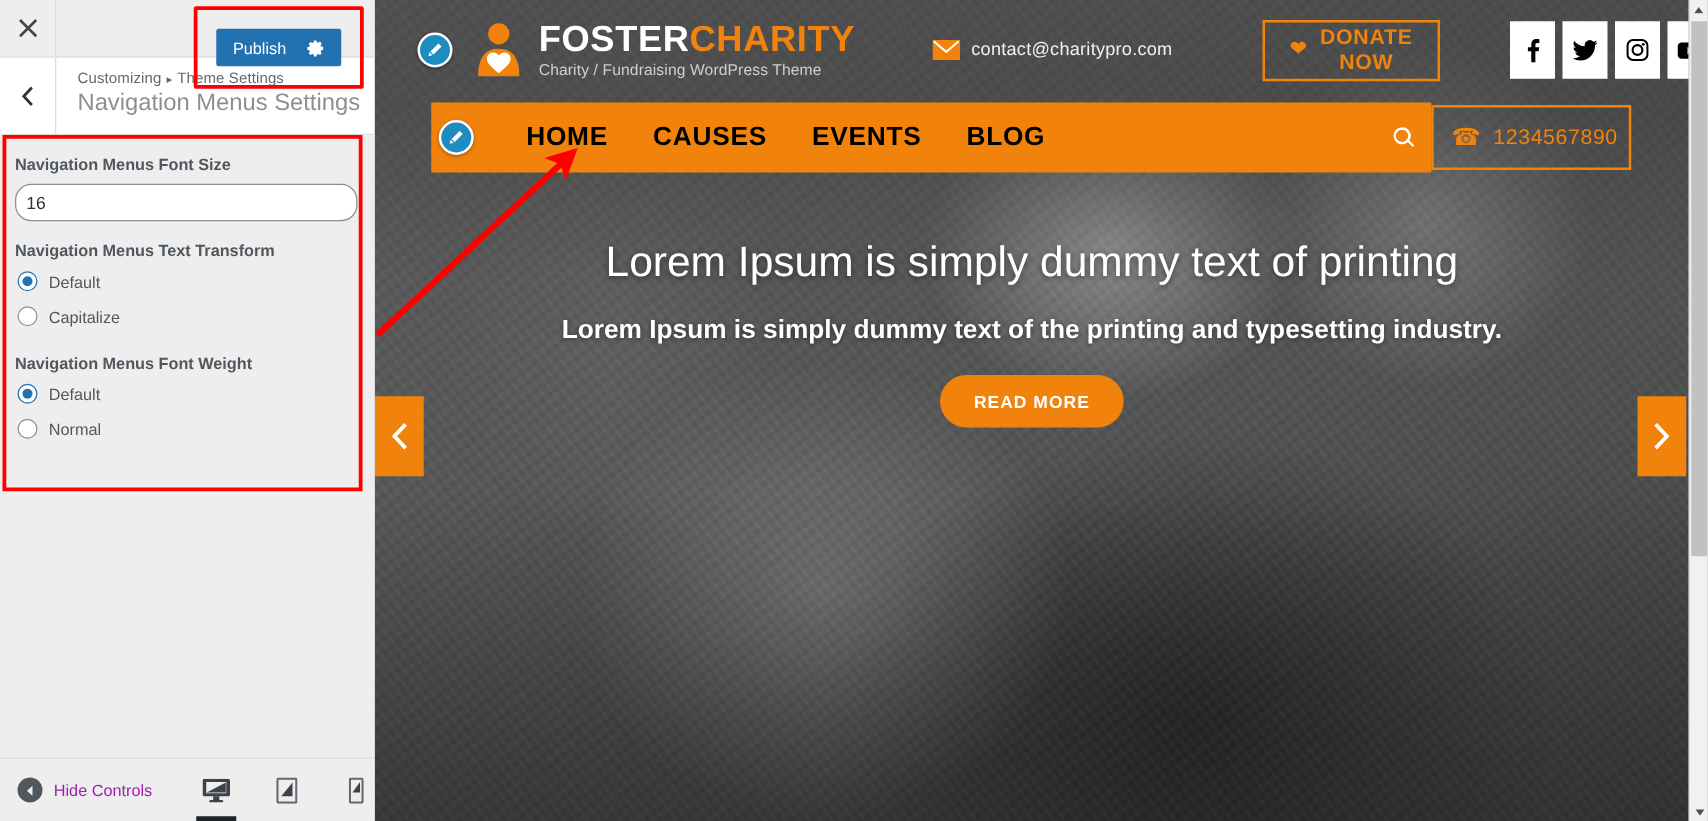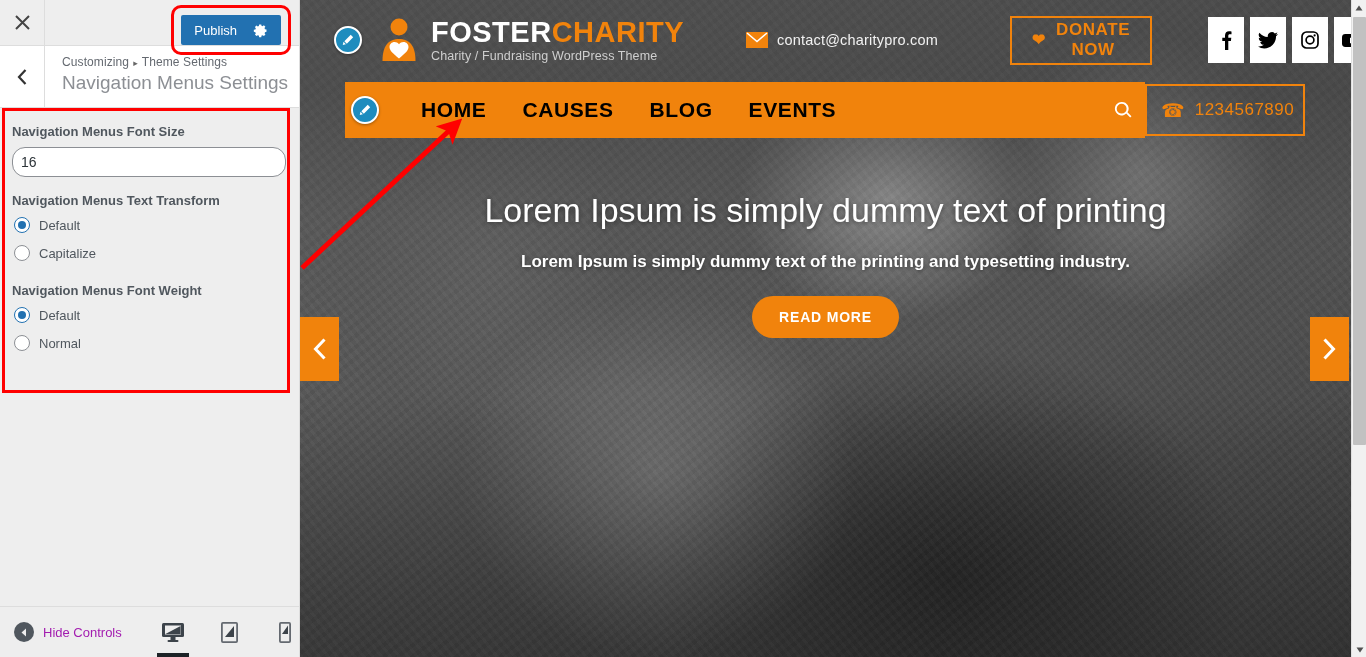--- a/index.html
+++ b/index.html
@@ -29,23 +29,23 @@
   .cz-close {
     width: 45px; height: 45px;
     display: flex; align-items: center; justify-content: center;
     border-right: 1px solid #ddd;
     background: #eee; cursor: pointer;
     color: #444;
   }
   .cz-close svg { width: 15px; height: 15px; }
   .cz-publish-wrap {
     position: absolute; right: 8px; top: 5px;
-    padding: 7px;
+    padding: 15px;
     border: 3px solid #ff0000;
-    border-radius: 10px;
+    border-radius: 2px;
     background: transparent;
   }
   .cz-publish {
     background: #2271b1;
     color: #fff;
     border: none;
     height: 30px;
     padding: 0 13px;
     font-size: 13px;
     border-radius: 2px;
@@ -262,21 +262,21 @@
   .hero {
     position: absolute; left: 0; top: 190px; width: 1051px;
     text-align: center; z-index: 2; color: #fff;
   }
   .hero h1 {
     font-size: 34px; font-weight: 400; line-height: 40px;
     text-shadow: 0 1px 5px rgba(0,0,0,.45);
     padding: 0 160px;
   }
   .hero p {
-    font-size: 17px; font-weight: 700; margin-top: 22px;
+    font-size: 21px; font-weight: 700; margin-top: 22px;
     text-shadow: 0 1px 4px rgba(0,0,0,.45);
   }
   .read-more {
     margin-top: 24px;
     display: inline-block;
     background: #f1830c; color: #fff;
     border: none; border-radius: 24px;
     padding: 13px 27px;
     font-size: 14px; font-weight: 700; letter-spacing: .8px;
     cursor: pointer;
@@ -397,22 +397,22 @@
     <div class="navbar">
       <div class="nav-orange"></div>
       <div class="edit-pencil nav-pencil">
         <svg viewBox="0 0 20 20">
             <path d="M13.9 2.6l3.5 3.5-9.1 9.1-3.5-3.5 9.1-9.1zM3.6 12.5l3.4 3.4-4.5 1.1 1.1-4.5z"></path>
           </svg>
       </div>
       <nav class="nav-links">
         <a>HOME</a>
         <a>CAUSES</a>
+        <a>EVENTS</a>
         <a>BLOG</a>
-        <a>EVENTS</a>
       </nav>
       <div class="nav-search">
         <svg viewBox="0 0 20 20">
             <path d="M8.5 1a7.5 7.5 0 105.1 13l4.4 4.4 1.4-1.4-4.4-4.4A7.5 7.5 0 008.5 1zm0 2a5.5 5.5 0 110 11 5.5 5.5 0 010-11z"></path>
           </svg>
       </div>
       <div class="phone-box">
         <span class="ph-icon">☎</span>
         <span class="ph-num">1234567890</span>
       </div>

